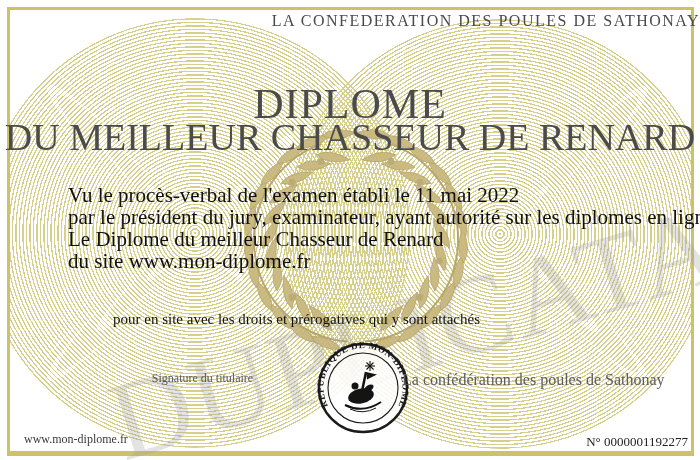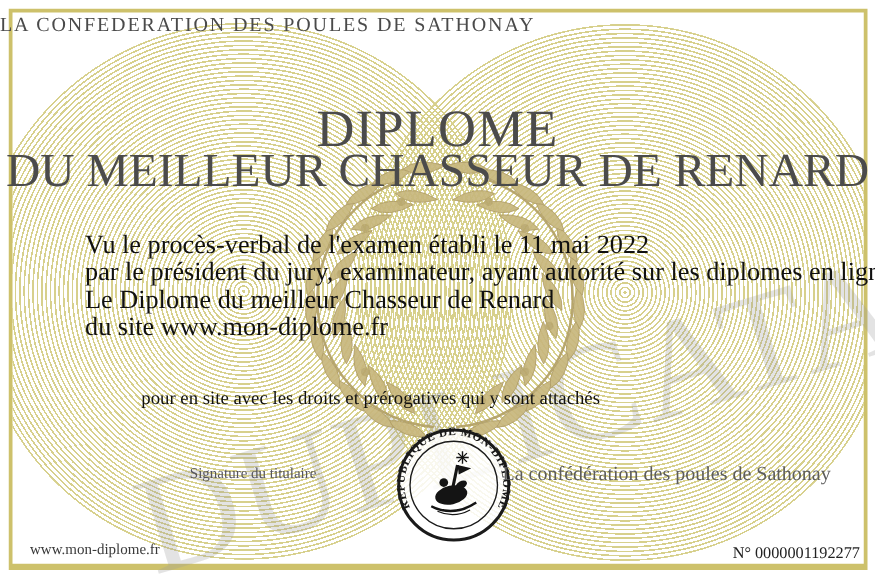--- a/index.html
+++ b/index.html
@@ -22,21 +22,21 @@
   
   .watermark{position:absolute;left:100px;top:262px;width:600px;height:150px;z-index:2;
              font-size:112px;line-height:150px;text-align:center;letter-spacing:2px;
              color:#9c9c9c;opacity:.27;transform:rotate(-17deg);white-space:nowrap;
              pointer-events:none;}
 
   .wreath{position:absolute;left:226px;top:112px;z-index:3;}
   .seal{position:absolute;left:314px;top:339px;z-index:5;}
 
   .txt{position:absolute;white-space:nowrap;z-index:6;}
-  .issuer{left:0;top:12px;width:100%;text-align:left;font-size:16px;
+  .issuer{left:0;top:12px;width:100%;text-align:right;font-size:16px;
           letter-spacing:1.5px;color:#4a4a4a;}
   .title1{left:0;top:82px;width:100%;text-align:center;font-size:42px;
           line-height:44px;color:#4b4b4b;letter-spacing:1px;}
   .title2{left:0;top:117px;width:100%;text-align:center;font-size:38px;
           line-height:40px;color:#4b4b4b;}
   .body-block{left:68px;top:184px;font-size:21px;line-height:22px;color:#101010;}
   .closing{left:113px;top:311px;font-size:15px;color:#101010;}
   .sig-left{left:120px;top:371px;width:165px;text-align:center;font-size:12px;color:#55555f;}
   .sig-right{left:402px;top:371px;font-size:16px;color:#5c5c5c;}
   .site{left:24px;top:432px;font-size:12px;color:#3a3a3a;}

